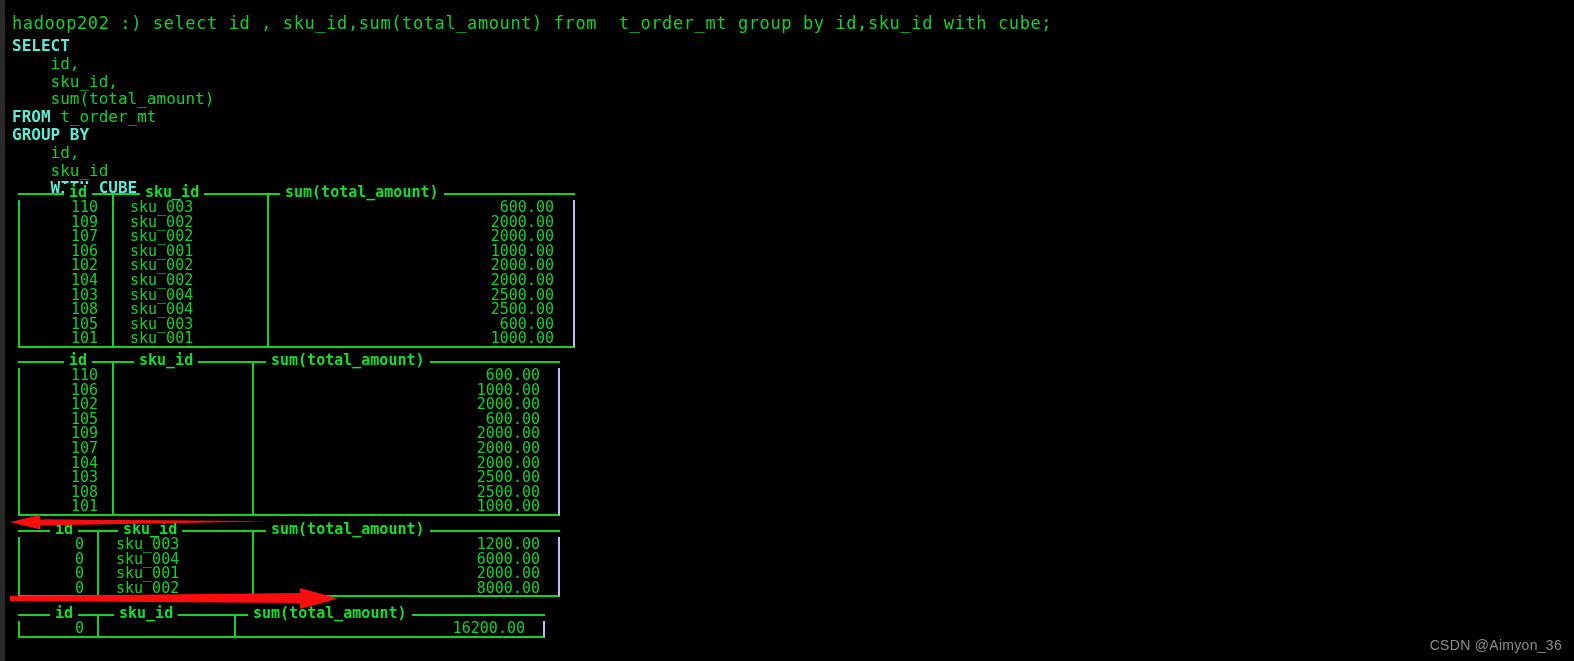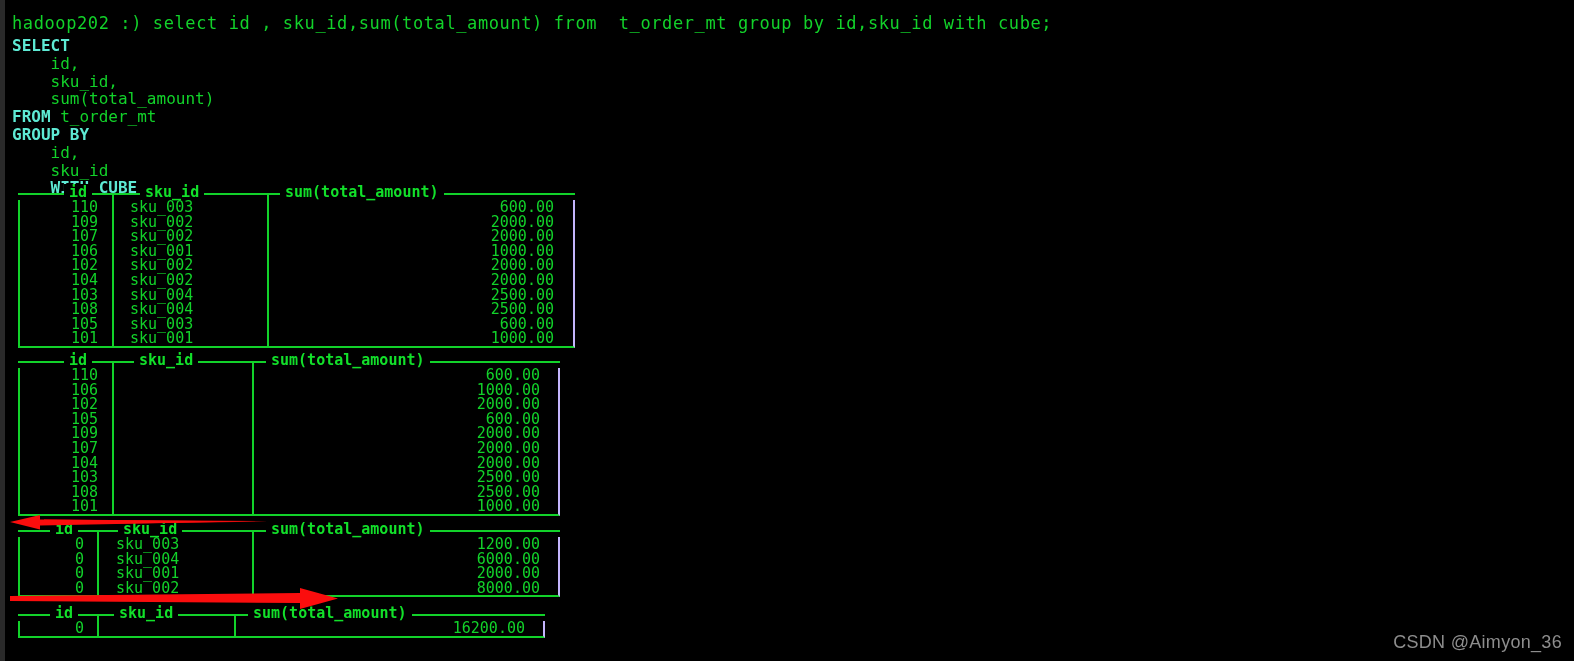--- a/index.html
+++ b/index.html
@@ -112,21 +112,21 @@
     left: 0; top: 0;
     width: 1574px; height: 661px;
     pointer-events: none;
   }
   
   .watermark {
     position: absolute;
     right: 12px; bottom: 8px;
     color: #8d8d8d;
     font-family: "Liberation Sans", sans-serif;
-    font-size: 18px;
+    font-size: 14px;
     letter-spacing: 0.3px;
   }
 </style>
 </head>
 <body>
 
 <div class="edge-strip"></div>
 
 <div class="term">
 

